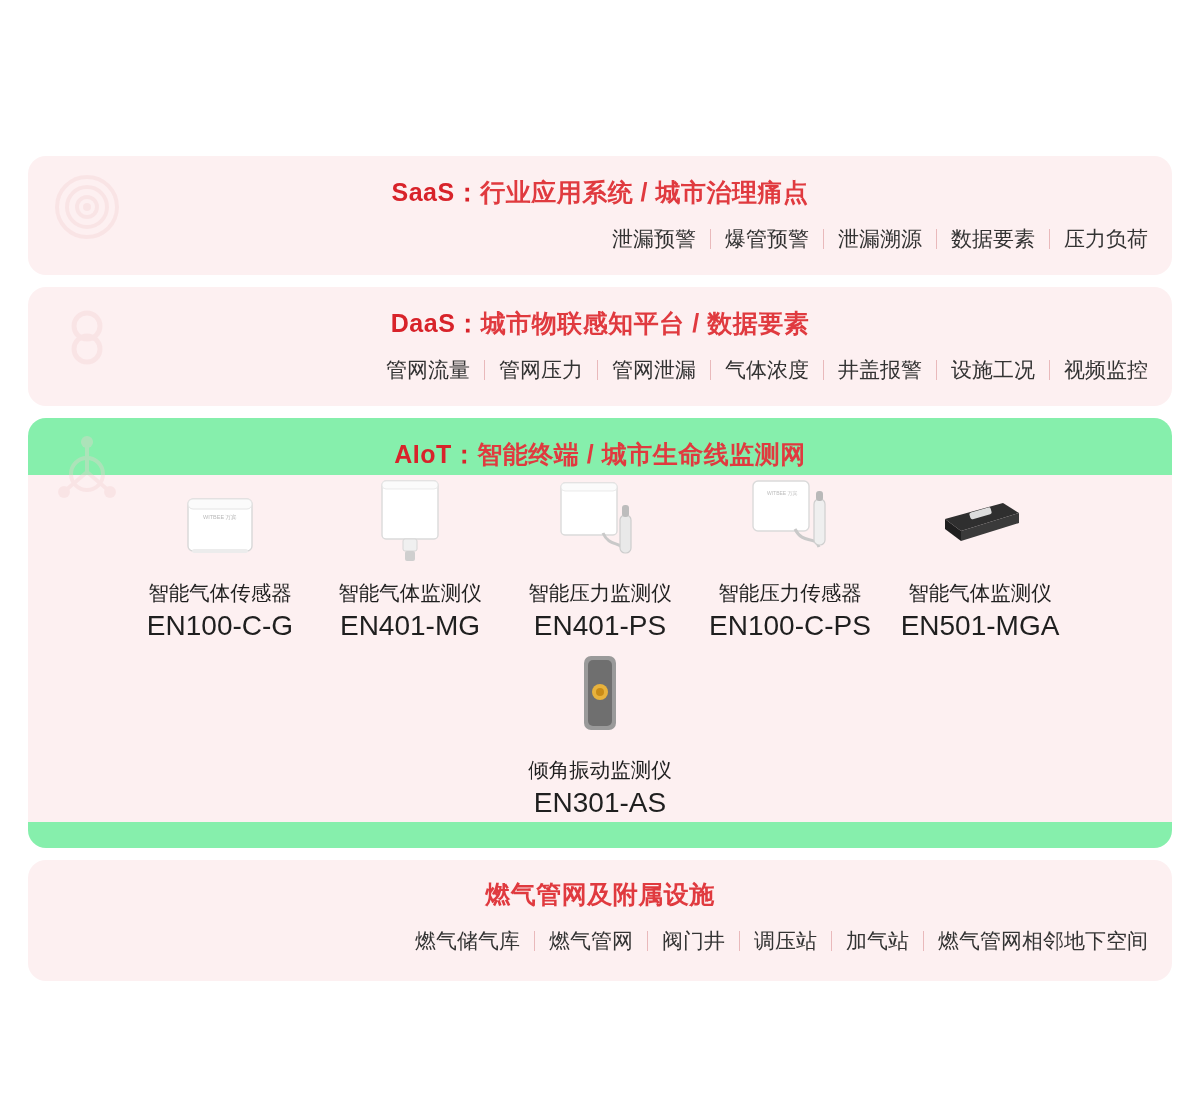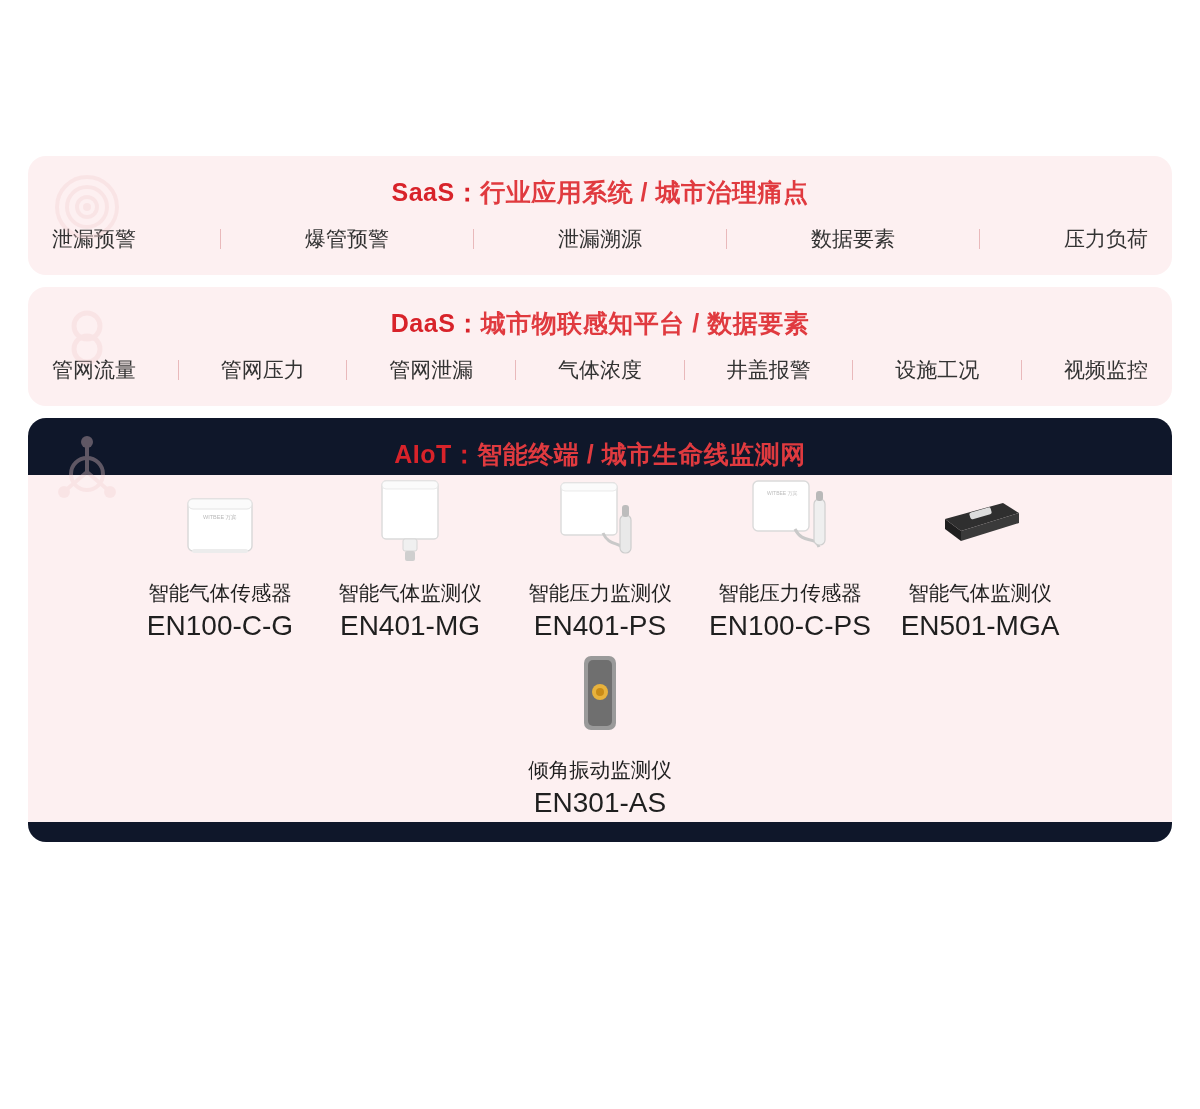--- a/index.html
+++ b/index.html
@@ -42,21 +42,21 @@
   }
   .band-title .en {
     color: #d8232a;
   }
   .band-title .cn {
     color: #e03a3f;
   }
 
   .chips {
     display: flex;
-    justify-content: space-between;
+    justify-content: flex-end;
     align-items: center;
     flex-wrap: wrap;
     padding: 12px 10px 22px 10px;
     font-size: 21px;
     color: #333;
   }
   .chip {
     padding: 0 14px;
     white-space: nowrap;
   }
@@ -71,22 +71,22 @@
     position: absolute;
     left: 22px;
     top: 14px;
     width: 74px;
     height: 74px;
     opacity: 0.35;
   }
 
   
   .band-aiot {
-    padding-bottom: 20px;
-    background: #0f172a;
+    padding-bottom: 26px;
+    background: #86efac;
   }
   .aiot-inner {
     background: #fdf0f1;
   }
   .device-row {
     display: flex;
     justify-content: center;
     align-items: center;
   }
   .device-row.row2 {
@@ -294,14 +294,32 @@
           <div class="device-name">倾角振动监测仪</div>
           <div class="device-model">EN301-AS</div>
         </div>
 
 
 
       </div>
     </div>
   </div>
 
+  <div class="band band-bottom">
+    <div class="band-title">
+      <span class="cn">燃气管网及附属设施</span>
+    </div>
+    <div class="chips">
+      <span class="chip">燃气储气库</span>
+      <span class="divider"></span>
+      <span class="chip">燃气管网</span>
+      <span class="divider"></span>
+      <span class="chip">阀门井</span>
+      <span class="divider"></span>
+      <span class="chip">调压站</span>
+      <span class="divider"></span>
+      <span class="chip">加气站</span>
+      <span class="divider"></span>
+      <span class="chip">燃气管网相邻地下空间</span>
+    </div>
+  </div>
 
 </div>
 
 </body></html>

